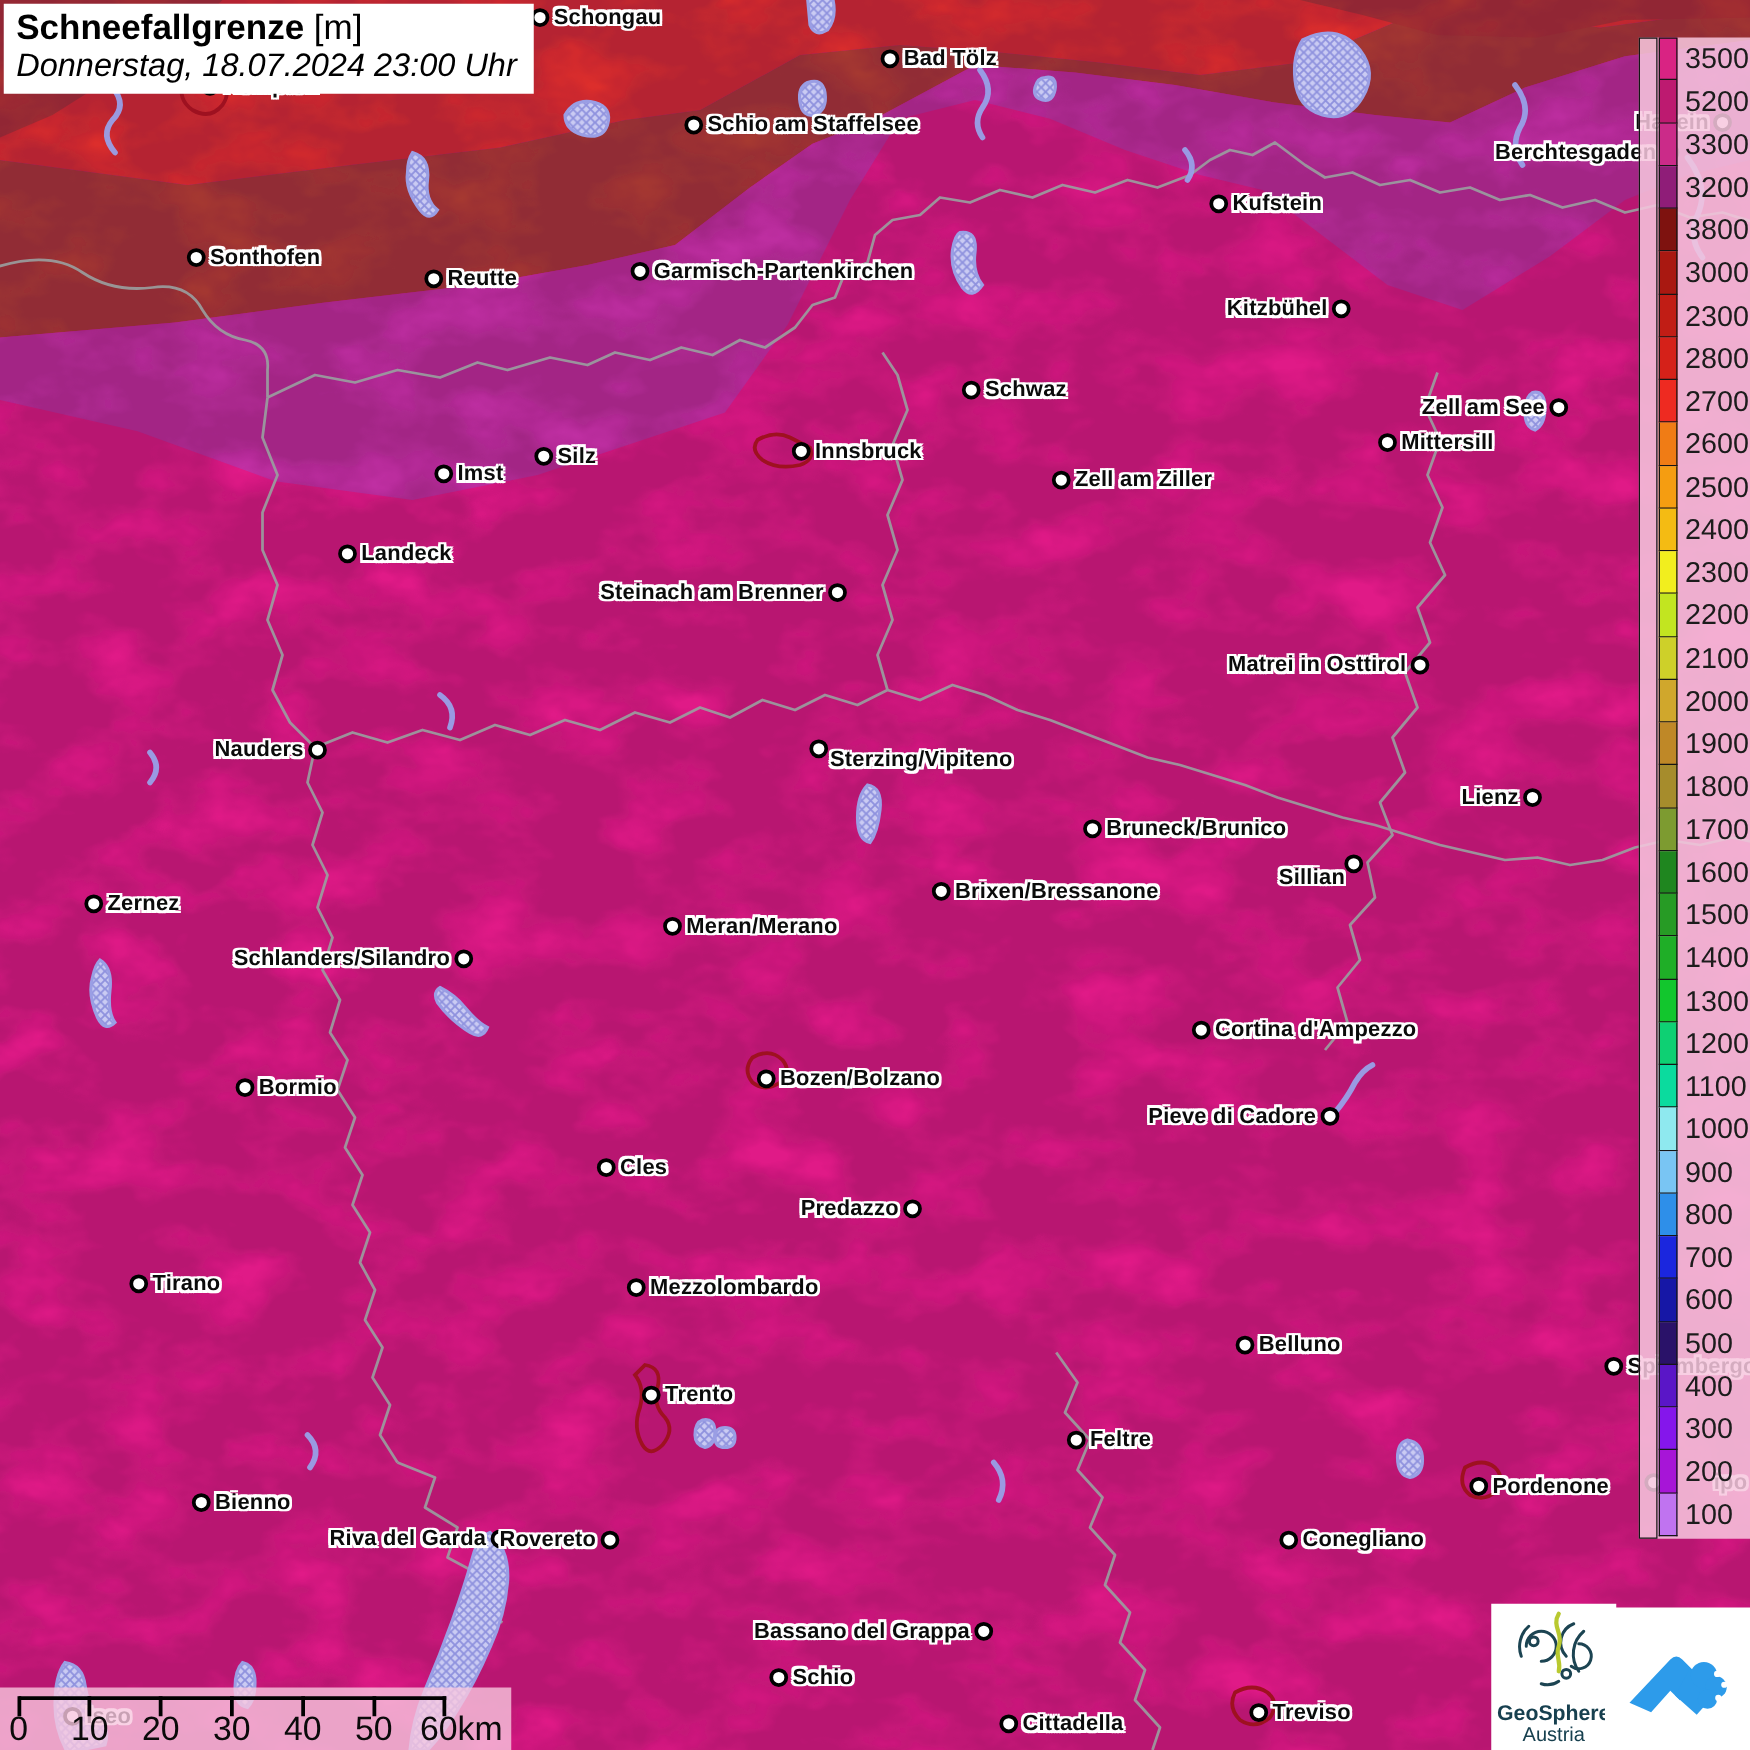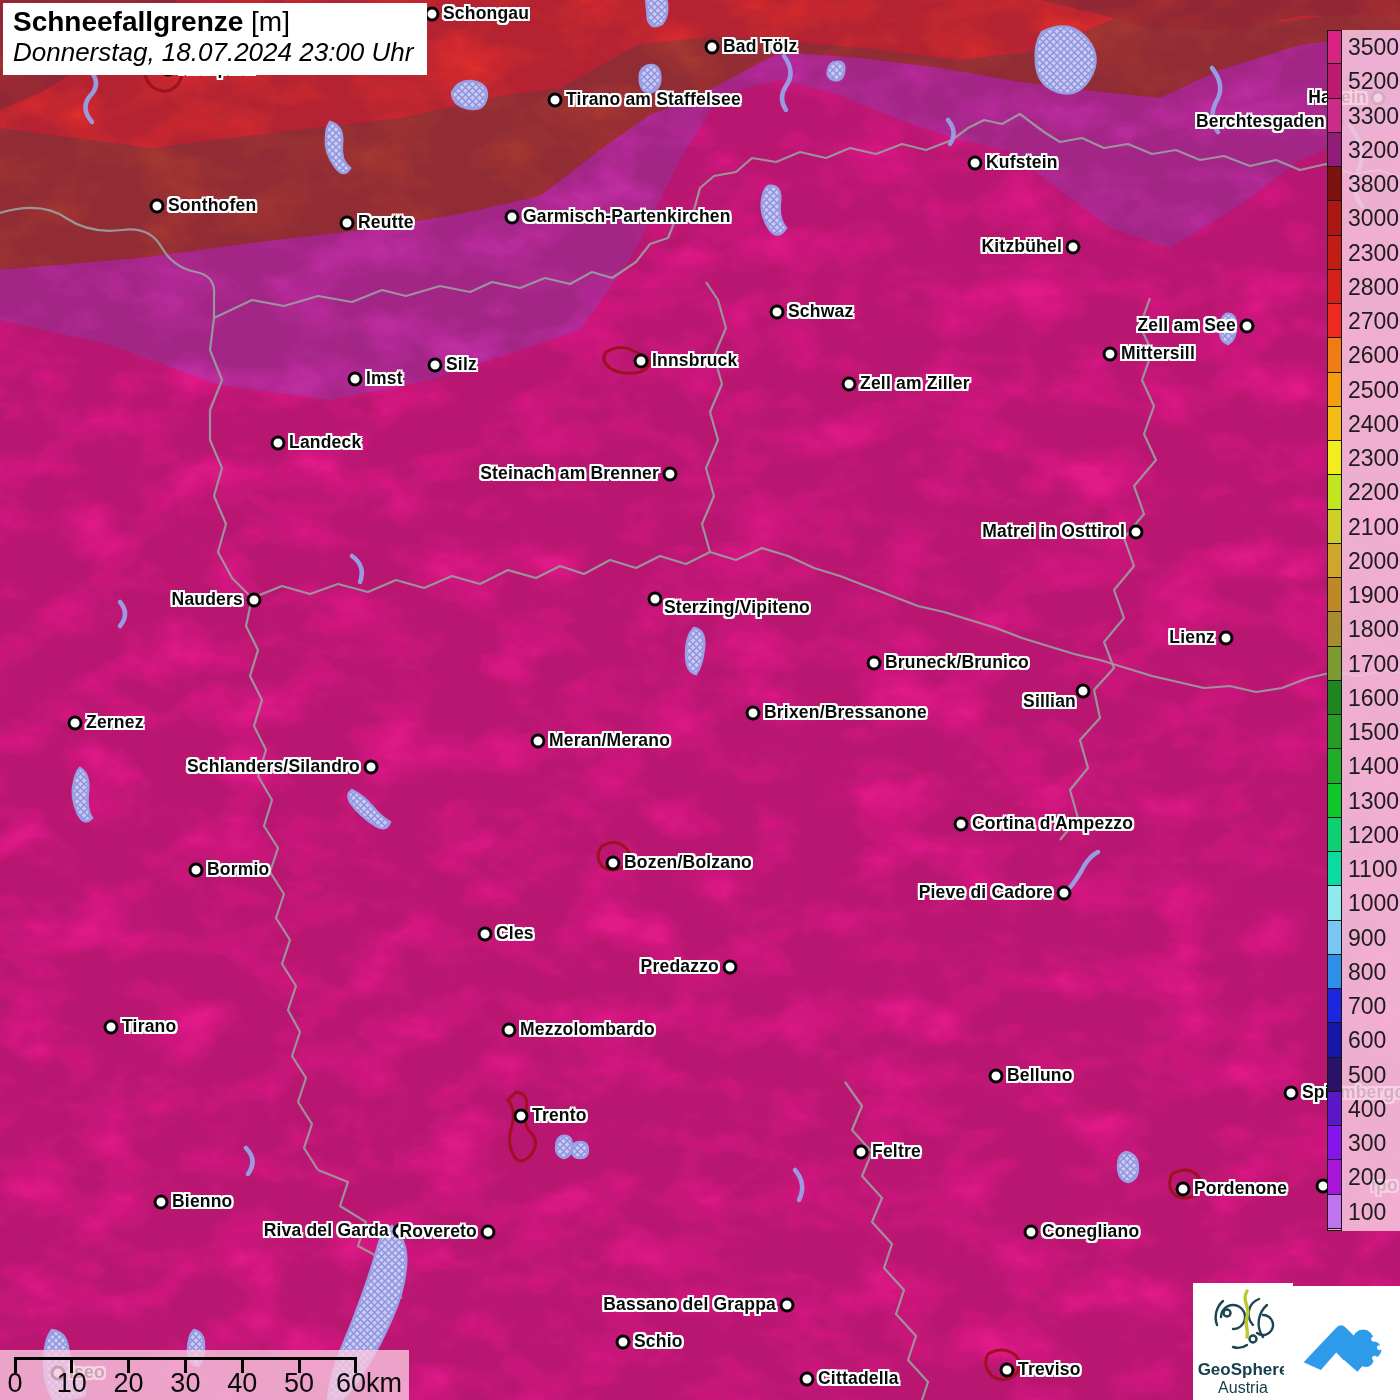--- a/index.html
+++ b/index.html
@@ -24,21 +24,21 @@
   
   .white-box{position:absolute;background:#fff;color:#000;z-index:3;}
   #title-box{left:3px;top:3px;padding:4px 14px 7px 10px;}
   #title-line1{font-size:28px;font-weight:bold;line-height:1.1;}
   #title-line1 .unit{font-weight:normal;}
   #title-line2{font-size:26px;font-style:italic;line-height:1.15;}
   #model-box{right:0;top:3px;padding:2px 10px 5px 16px;font-size:26px;font-style:italic;}
 
   
   #colorbar-panel{position:absolute;right:0;top:30px;width:73px;height:1201px;
-                  background:rgba(247,199,222,0.86);z-index:2;}
+                  background:rgba(247,199,222,0.86);z-index:2;padding-left:16px;}
   #colorbar-frame{position:absolute;left:0;top:0;width:15px;height:100%;
                   border:1.5px solid #151515;box-sizing:border-box;}
   .cb-row{position:relative;height:34.25px;}
   .cb-row .sw{position:absolute;left:0;top:0;width:15px;height:100%;box-sizing:border-box;
               border:1.5px solid #151515;border-top:none;}
   .cb-row:first-child .sw{border-top:1.5px solid #151515;}
   .cb-row .cb-lbl{position:absolute;left:21px;top:50%;transform:translateY(-50%);
                   font-size:23px;color:#1c1c1c;}
 
   
@@ -152,21 +152,21 @@
       <div class="city side-r" style="left: 712px; top: 47px;">
         <span class="dot"></span>
         <span class="lbl">Bad Tölz</span>
       </div>
       <div class="city side-r" style="left: 168px; top: 69px;">
         <span class="dot"></span>
         <span class="lbl">Kempten</span>
       </div>
       <div class="city side-r" style="left: 555px; top: 100px;">
         <span class="dot"></span>
-        <span class="lbl">Tirano am Staffelsee</span>
+        <span class="lbl">Schio am Staffelsee</span>
       </div>
       <div class="city side-l" style="left: 1378px; top: 98px;">
         <span class="dot"></span>
         <span class="lbl">Hallein</span>
       </div>
       <div class="city side-l" style="left: 1336px; top: 122px;">
         <span class="dot"></span>
         <span class="lbl">Berchtesgaden</span>
       </div>
       <div class="city side-r" style="left: 975px; top: 163px;">

